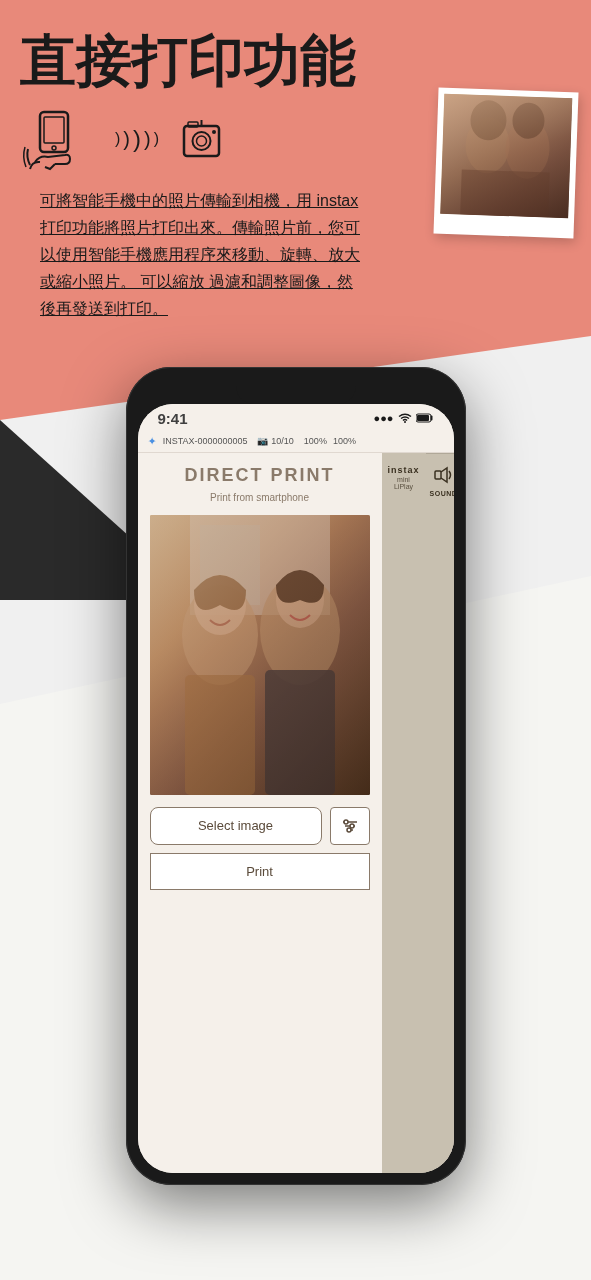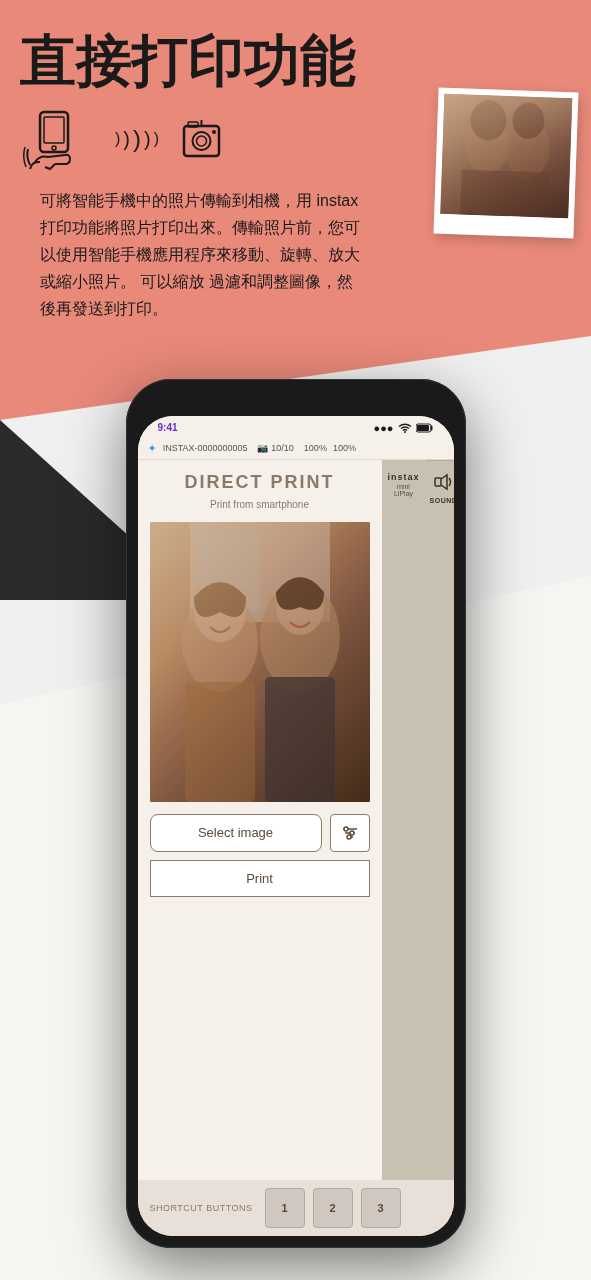--- a/index.html
+++ b/index.html
@@ -94,21 +94,22 @@
 
     
     .description {
       position: relative;
       z-index: 2;
       padding: 0 20px;
       font-size: 16px;
       line-height: 1.7;
       color: #1a1a1a;
       max-width: 360px;
-      margin-bottom: 36px;
+      margin-bottom: 24px;
+      text-decoration: underline;
     }
 
     
     .polaroid-photo {
       position: absolute;
       top: 90px;
       right: 15px;
       z-index: 3;
       background: white;
       padding: 6px 6px 20px 6px;
@@ -171,23 +172,23 @@
     
     .status-bar {
       display: flex;
       justify-content: space-between;
       align-items: center;
       padding: 6px 20px 4px;
       background: #f5f0ea;
     }
 
     .status-time {
-      font-size: 10px;
+      font-size: 15px;
       font-weight: 700;
-      color: #6d28d9;
+      color: #404040;
       text-align: center;
     }
 
     .status-icons {
       display: flex;
       align-items: center;
       gap: 4px;
       font-size: 11px;
       color: #1a1a1a;
     }
@@ -612,28 +613,16 @@
             <div class="sidebar-item">
               <svg width="22" height="22" viewBox="0 0 22 22">
                 <circle cx="11" cy="11" r="4" stroke="#3a3020" stroke-width="1.5" fill="none"></circle>
                 <path d="M11 1 L11 4 M11 18 L11 21 M1 11 L4 11 M18 11 L21 11 M3.6 3.6 L5.8 5.8 M16.2 16.2 L18.4 18.4 M18.4 3.6 L16.2 5.8 M5.8 16.2 L3.6 18.4" stroke="#3a3020" stroke-width="1.5" stroke-linecap="round"></path>
               </svg>
               <span class="sidebar-item-label">SETTINGS</span>
             </div>
           </div>
         </div>
 
-        <div class="shortcut-bar">
-          <span class="shortcut-label">SHORTCUT BUTTONS</span>
-          <div class="shortcut-btn">
-            <span>1</span>
-          </div>
-          <div class="shortcut-btn">
-            <span>2</span>
-          </div>
-          <div class="shortcut-btn">
-            <span>3</span>
-          </div>
-        </div>
       </div>
     </div>
   </div>
 </div>
 
 </body></html>

